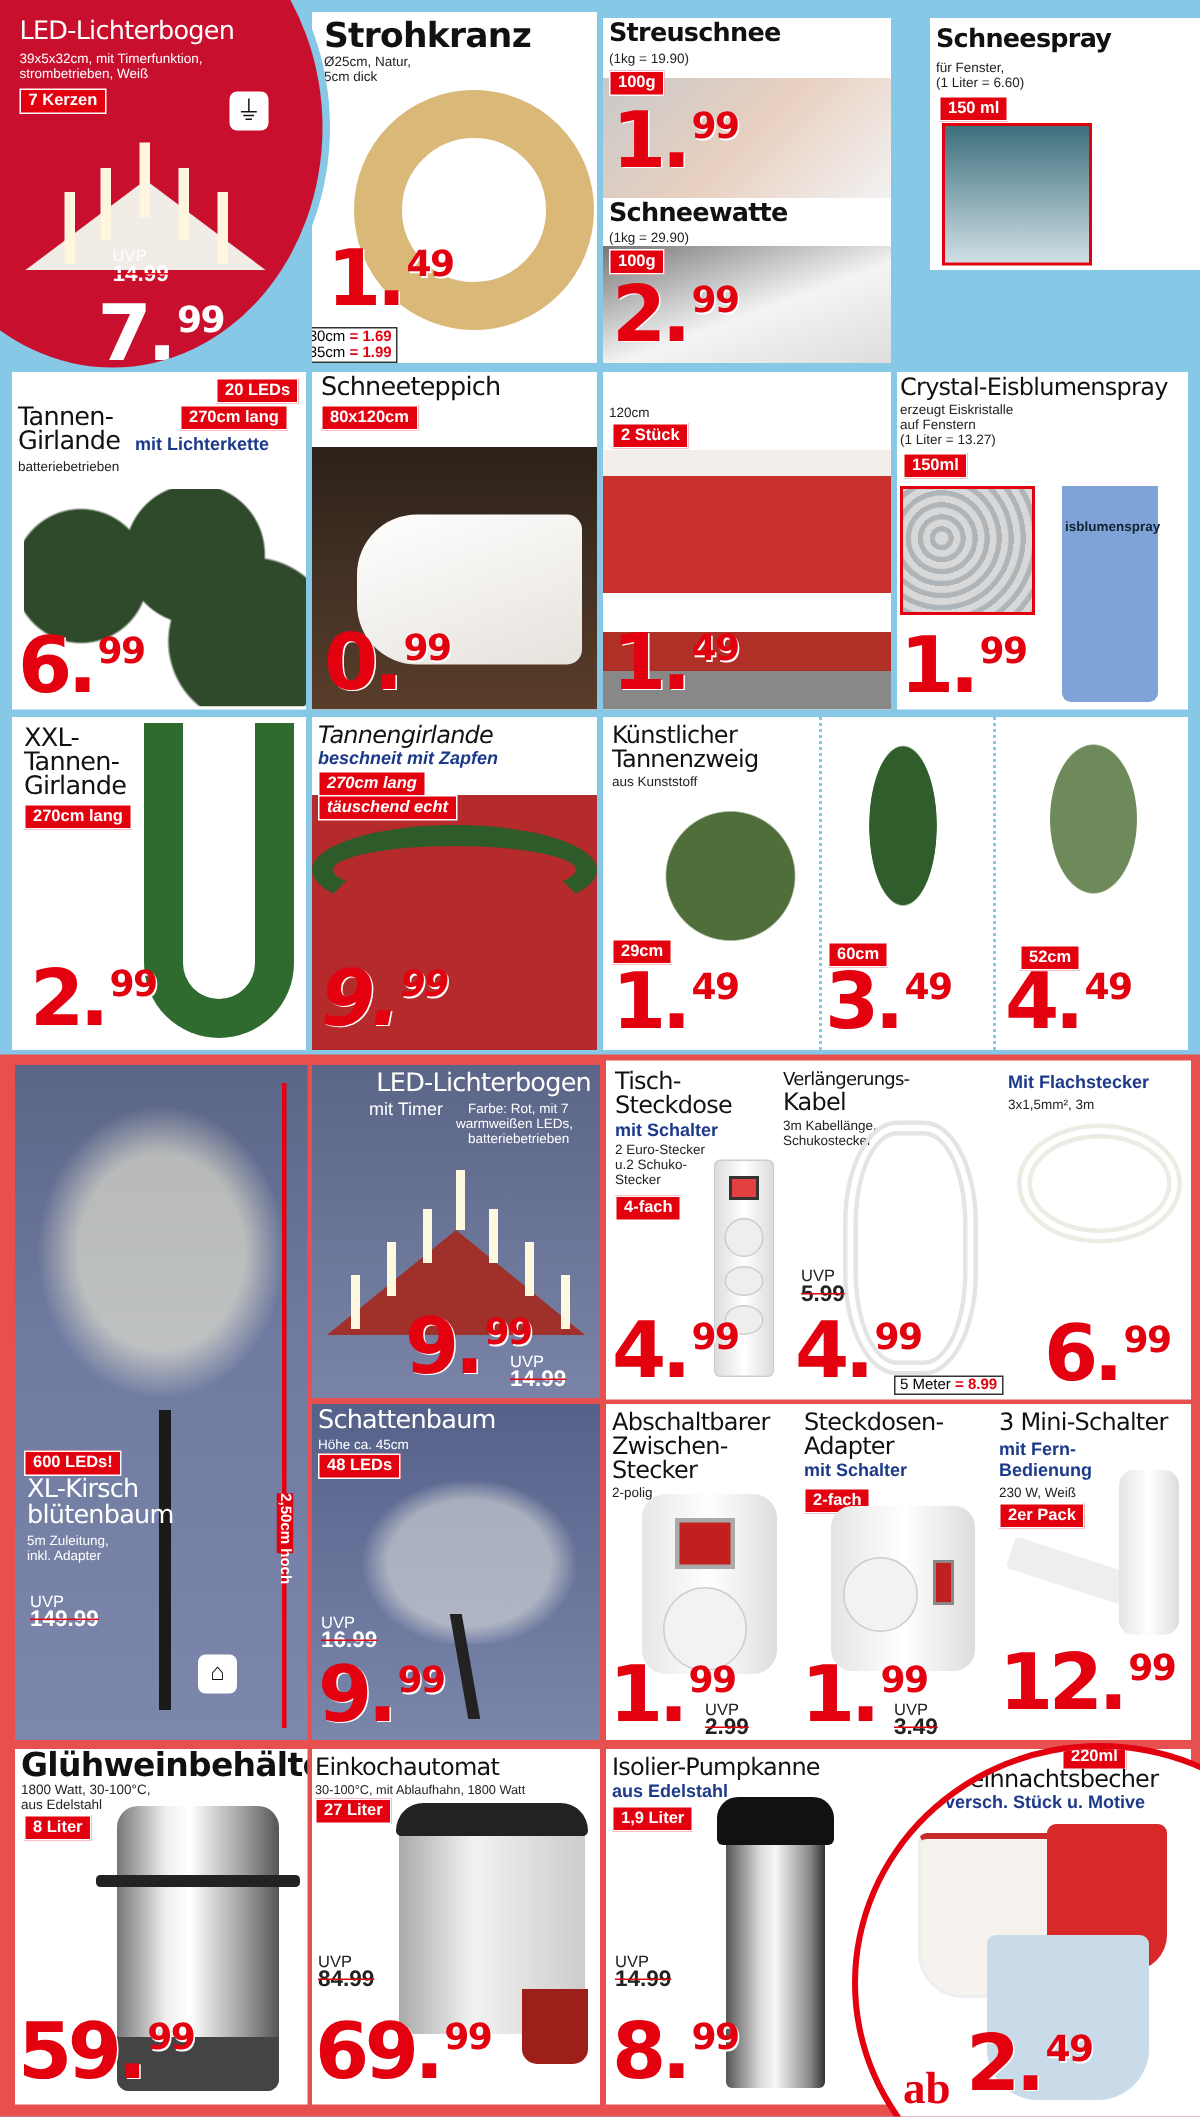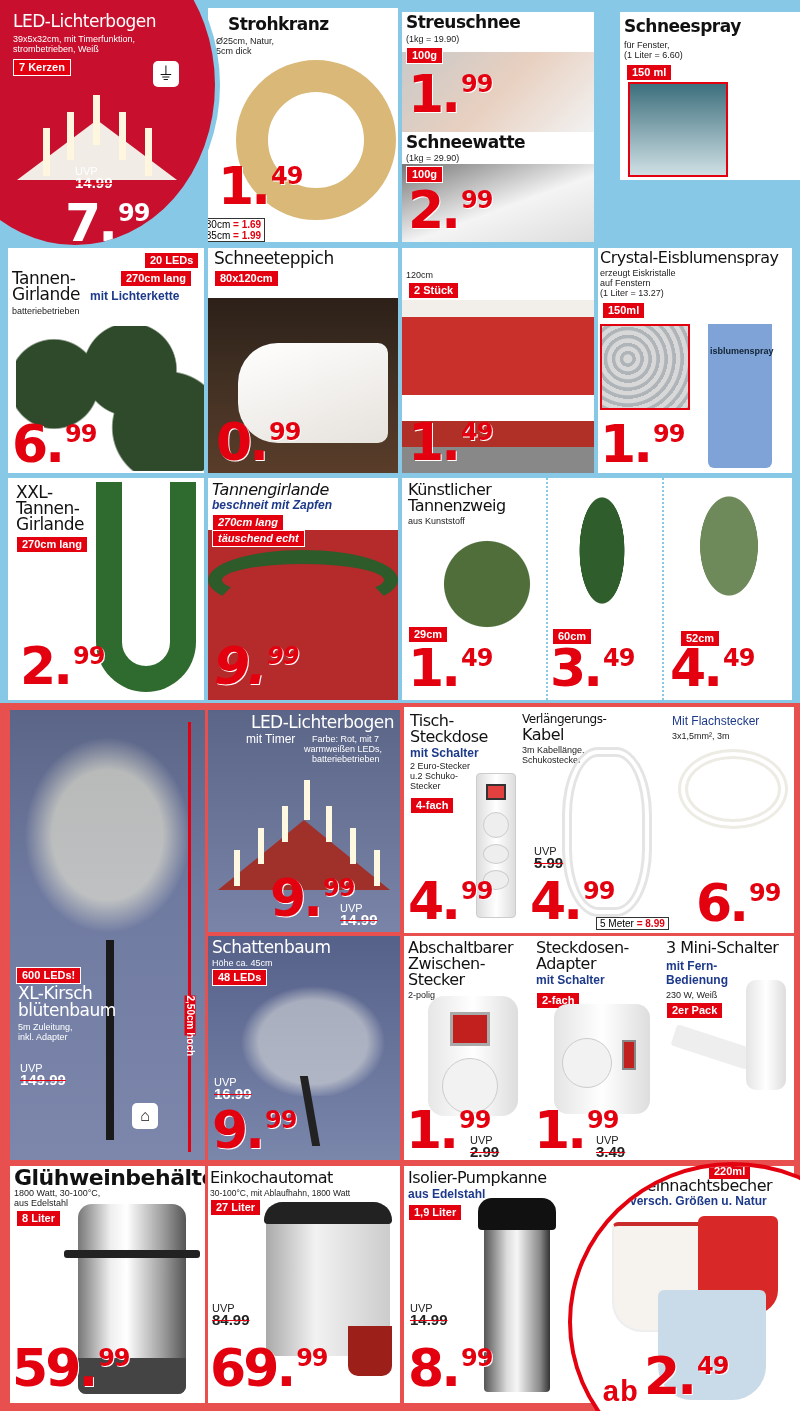--- a/index.html
+++ b/index.html
@@ -18,21 +18,21 @@
 .img{position:absolute;border-radius:4px}
 .lower{position:absolute;left:0;top:703px;width:800px;height:708px;background:#e8504f}
 .dark .title,.dark .sub{color:#fff}
 .box{position:absolute;border:1px solid #333;background:#fff;font-size:10px;padding:0 3px;line-height:11px;white-space:nowrap}
 .box b{color:#e3000f}
 </style>
 </head>
 <body>
 
 <div class="cell" style="left:208px;top:8px;width:190px;height:234px;">
-  <div class="title" style="position:absolute;left:20px;top:8px;font-size:17px">Strohkranz</div>
+  <div class="title" style="position:absolute;left:8px;top:8px;font-size:23px">Strohkranz</div>
   <div class="sub" style="position:absolute;left:8px;top:28px">Ø25cm, Natur,</div>
   <div class="sub" style="position:absolute;left:8px;top:38px">5cm dick</div>
   <div class="img" style="left:28px;top:52px;width:160px;height:160px;border-radius:50%;border:32px solid #d9b878;background:transparent"></div>
   <div class="price" style="left:10px;top:152px"><span class="m">1</span><span class="d">.</span><span class="c">49</span></div>
   <div class="box" style="left:-14px;top:210px">
     <div><span>Ø30cm</span> <b>= <span>1.69</span></b></div>
     <div><span>Ø35cm</span> <b>= <span>1.99</span></b></div>
   </div>
 </div>
 
@@ -215,21 +215,21 @@
     <div class="title" style="position:absolute;left:0;top:20px;font-weight:normal;font-size:16px">Kabel</div>
     <div class="sub" style="position:absolute;left:0;top:38px">3m Kabellänge,</div>
     <div class="sub" style="position:absolute;left:0;top:48px">Schukostecker</div>
     <div class="img" style="left:40px;top:40px;width:90px;height:170px;border:10px double #e4e4e4;border-radius:40%"></div>
     <div class="uvp" style="left:12px;top:138px"><span>UVP</span><span class="old">5.99</span></div>
     <div class="price" style="left:8px;top:168px"><span class="m">4</span><span class="d">.</span><span class="c">99</span></div>
     <div class="box" style="left:74px;top:210px"><span>5 Meter</span> <b>= <span>8.99</span></b></div>
   </div>
 
   <div style="position:absolute;left:268px;top:0;width:122px;height:226px">
-    <div class="blue" style="position:absolute;left:0;top:8px;font-weight:normal">Mit Flachstecker</div>
+    <div class="blue" style="position:absolute;left:0;top:8px;font-weight:bold">Mit Flachstecker</div>
     <div class="sub" style="position:absolute;left:0;top:24px">3x1,5mm², 3m</div>
     <div class="img" style="left:6px;top:42px;width:110px;height:80px;border:10px double #ecebe4;border-radius:50%"></div>
     <div class="price" style="left:24px;top:170px"><span class="m">6</span><span class="d">.</span><span class="c">99</span></div>
   </div>
 </div>
 
 <div class="cell dark" style="left:208px;top:936px;width:192px;height:224px;background:linear-gradient(180deg,#56618a,#7b86ab);">
   <div class="title" style="position:absolute;left:4px;top:3px;font-weight:normal;font-size:17px">Schattenbaum</div>
   <div class="sub" style="position:absolute;left:4px;top:22px">Höhe ca. 45cm</div>
   <div class="tag" style="position:absolute;left:4px;top:33px">48 LEDs</div>
@@ -265,20 +265,21 @@
     <div class="uvp" style="left:62px;top:198px"><span>UVP</span><span class="old">3.49</span></div>
   </div>
   <div style="position:absolute;left:262px;top:0;width:128px;height:224px">
     <div class="title" style="position:absolute;left:0;top:4px;font-weight:normal;font-size:16px">3 Mini-Schalter</div>
     <div class="blue" style="position:absolute;left:0;top:24px">mit Fern-</div>
     <div class="blue" style="position:absolute;left:0;top:38px">Bedienung</div>
     <div class="sub" style="position:absolute;left:0;top:54px">230 W, Weiß</div>
     <div class="tag" style="position:absolute;left:0;top:66px">2er Pack</div>
     <div class="img" style="left:6px;top:100px;width:80px;height:22px;background:#eee;transform:rotate(18deg);border-radius:3px"></div>
     <div class="img" style="left:80px;top:44px;width:40px;height:110px;background:linear-gradient(90deg,#e4e4e4,#fff,#ddd);border-radius:10px"></div>
+    <div class="price" style="left:0;top:160px"><span class="m">12</span><span class="d">.</span><span class="c">99</span></div>
   </div>
 </div>
 
 <div class="cell" style="left:10px;top:1166px;width:195px;height:237px;">
   <div class="title" style="position:absolute;left:4px;top:4px;font-weight:bold;font-size:22px">Glühweinbehälter</div>
   <div class="sub" style="position:absolute;left:4px;top:22px">1800 Watt, 30-100°C,</div>
   <div class="sub" style="position:absolute;left:4px;top:32px">aus Edelstahl</div>
   <div class="tag" style="position:absolute;left:6px;top:44px">8 Liter</div>
   <div class="img" style="left:68px;top:38px;width:108px;height:190px;background:linear-gradient(90deg,#777,#eee 30%,#fff 45%,#999 80%,#555);border-radius:14px 14px 8px 8px">
     <div style="position:absolute;left:0;bottom:0;width:108px;height:36px;background:#444;border-radius:0 0 8px 8px"></div>
@@ -307,20 +308,20 @@
     <div style="position:absolute;left:-6px;top:-4px;width:78px;height:32px;background:#111;border-radius:14px 14px 4px 4px"></div>
   </div>
   <div class="uvp" style="left:6px;top:136px"><span>UVP</span><span class="old">14.99</span></div>
   <div class="price" style="left:4px;top:176px"><span class="m">8</span><span class="d">.</span><span class="c">99</span></div>
 </div>
 
 <div style="position:absolute;left:568px;top:1162px;width:330px;height:320px;border-radius:50%;background:#fff;border:4px solid #e3000f;overflow:hidden">
   <div style="position:absolute;left:0;top:0;width:240px;height:260px">
     <div class="tag" style="position:absolute;left:136px;top:-3px">220ml</div>
     <div class="title" style="position:absolute;left:60px;top:12px;font-weight:normal;font-size:16px;white-space:nowrap">Weihnachtsbecher</div>
-    <div class="blue" style="position:absolute;left:58px;top:29px;white-space:nowrap">versch. Größen u. Natur</div>
+    <div class="blue" style="position:absolute;left:58px;top:29px;white-space:nowrap">versch. Stück u. Motive</div>
     <div class="img" style="left:40px;top:56px;width:104px;height:110px;background:#f6f2ee;border:2px solid #eee;border-top:4px solid #c92a2a;border-radius:6px 6px 30px 30px"></div>
     <div class="img" style="left:126px;top:50px;width:80px;height:98px;background:#d82828;border-radius:6px 6px 24px 24px"></div>
     <div class="img" style="left:86px;top:124px;width:108px;height:110px;background:#c9dbe8;border-radius:6px 6px 34px 34px"></div>
-    <div style="position:absolute;left:30px;top:210px;font-family:Liberation Mono, monospace;font-weight:bold;color:#e3000f;font-size:30px;text-shadow:1px 1px 0 #fff">ab</div>
+    <div style="position:absolute;left:30px;top:210px;font-family:Liberation Serif, serif;font-weight:bold;color:#e3000f;font-size:30px;text-shadow:1px 1px 0 #fff">ab</div>
     <div class="price" style="left:72px;top:184px"><span class="m">2</span><span class="d">.</span><span class="c">49</span></div>
   </div>
 </div>
 
 </body></html>

